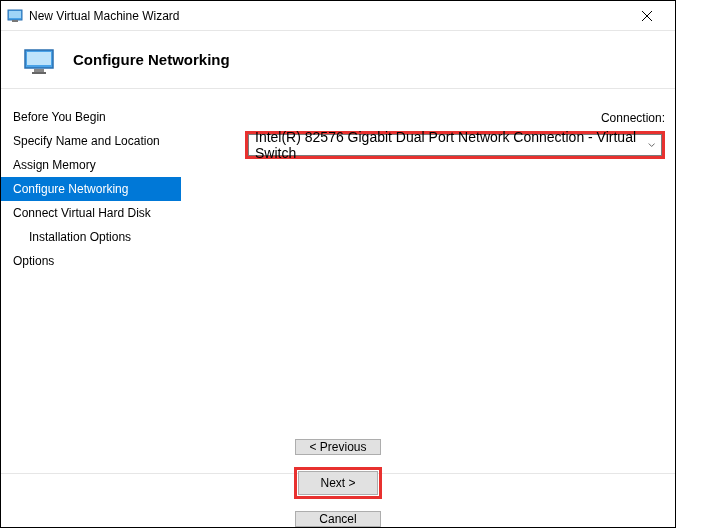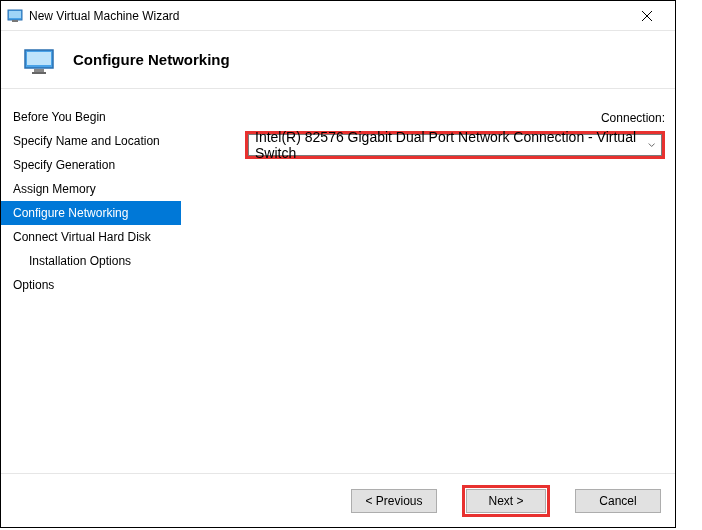--- a/index.html
+++ b/index.html
@@ -135,21 +135,22 @@
     width: 8px;
     height: 8px;
   }
   .footer {
     height: 54px;
     border-top: 1px solid #e6e6e6;
     display: flex;
     align-items: center;
     justify-content: flex-end;
     padding: 0 14px;
-    gap: 25px;
+    gap: 12px;
+    flex-direction: column;
   }
   .btn {
     min-width: 86px;
     height: 24px;
     border: 1px solid #adadad;
     background: #e1e1e1;
     font-size: 12px;
     display: flex;
     align-items: center;
     justify-content: center;
@@ -197,21 +198,20 @@
       </svg>
     </span>
     <span class="header-title">Configure Networking</span>
   </div>
 
   <div class="body">
 
     <div class="sidebar">
       <div class="step">Before You Begin</div>
       <div class="step">Specify Name and Location</div>
-      <div class="step">Specify Generation</div>
       <div class="step">Assign Memory</div>
       <div class="step selected">Configure Networking</div>
       <div class="step">Connect Virtual Hard Disk</div>
       <div class="step indent">Installation Options</div>
       <div class="step">Options</div>
     </div>
 
     <div class="main">
       <div class="conn-row">
         <span class="conn-label">Connection:</span>

